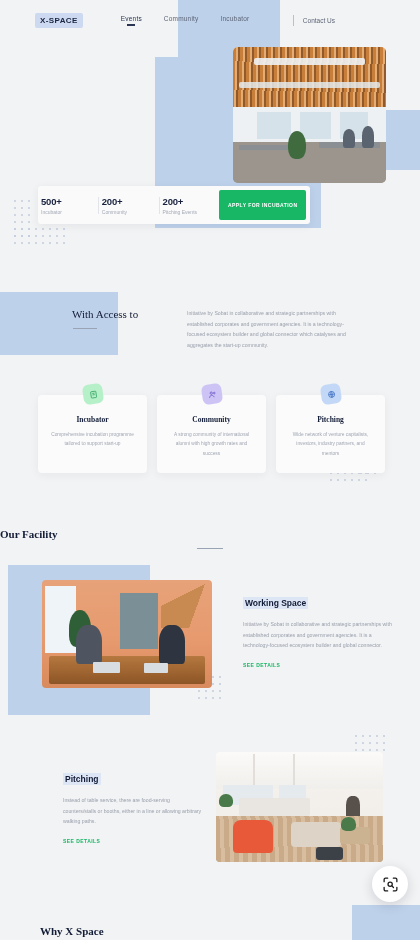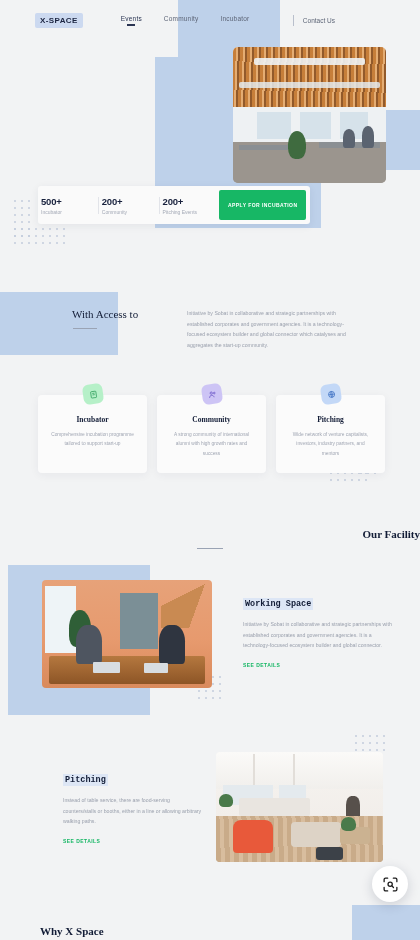--- a/index.html
+++ b/index.html
@@ -75,32 +75,32 @@
   .cards { position:absolute; left:38px; top:395px; width:348px; display:flex; gap:10px; }
   .card { width:109px; height:78px; background:#fbfbfb; border-radius:4px; position:relative;
           box-shadow:0 2px 10px rgba(30,40,70,.055); padding-top:20px; text-align:center; }
   .card-icon { position:absolute; left:50%; top:-11px; transform:translateX(-50%) rotate(-8deg);
                width:20px; height:20px; border-radius:6px; display:flex;
                align-items:center; justify-content:center; }
   .card-title { font-family:"Liberation Serif", serif; font-weight:bold; font-size:7.5px; color:#121c36; }
   .card-desc { margin:6px auto 0; width:84px; font-size:4.8px; line-height:1.95; color:#a0a6b3; }
 
   
-  .fac-head { position:absolute; left:0; top:528px; width:420px; text-align:right; }
+  .fac-head { position:absolute; left:0; top:528px; width:420px; text-align:left; }
   .fac-title { font-family:"Liberation Serif", serif; font-weight:bold; font-size:11px; color:#121c36; }
   .fac-ul { width:26px; height:1.3px; background:#9aa3b4; margin:8px auto 0; }
 
   .work-img { position:absolute; left:42px; top:580px; width:170px; height:108px;
               border-radius:4px; overflow:hidden; z-index:3; }
   .work-txt { position:absolute; left:243px; top:592px; width:150px; z-index:3; }
   .cafe-img { position:absolute; left:216px; top:752px; width:167px; height:110px;
               border-radius:4px; overflow:hidden; z-index:3; }
   .cafe-txt { position:absolute; left:63px; top:768px; width:140px; z-index:3; }
 
-  .blk-title { font-family:Liberation Mono, monospace; font-weight:bold; font-size:8.5px;
+  .blk-title { font-family:Liberation Sans, sans-serif; font-weight:bold; font-size:8.5px;
                color:#121c36; display:inline-block; background:#dde6f5; padding:1px 2px; }
   .blk-p { margin-top:9px; font-size:5.2px; line-height:2.05; color:#9aa0ad; }
   .see { margin-top:11px; font-size:5px; font-weight:bold; letter-spacing:.45px; color:#17b765; cursor:pointer; }
 
   
   .why { position:absolute; left:40px; top:925px; font-family:"Liberation Serif", serif;
          font-weight:bold; font-size:11px; color:#121c36; }
 
   
   .fab { position:absolute; right:12px; bottom:38px; width:36px; height:36px; border-radius:50%;

